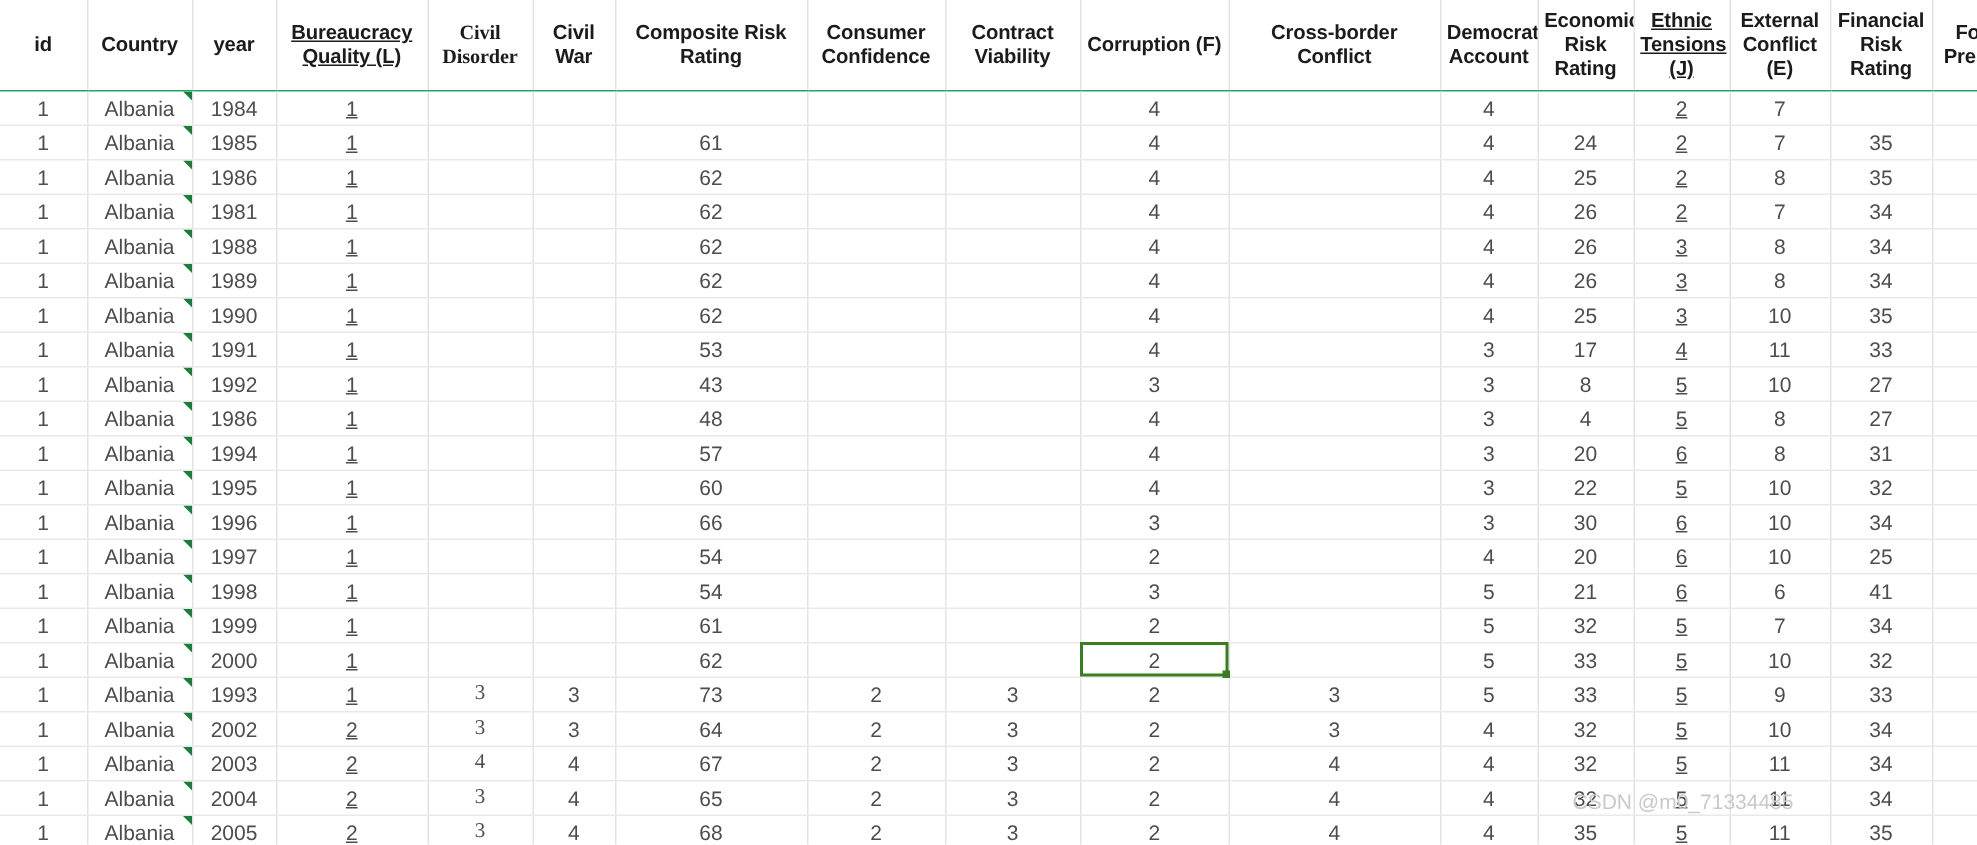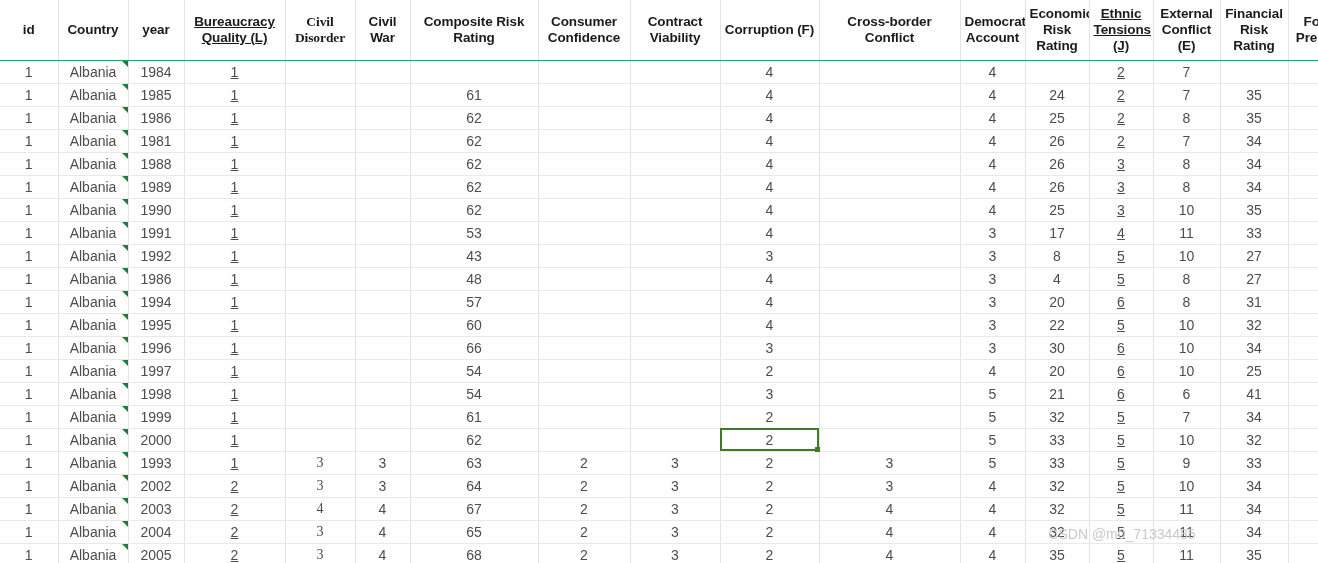--- a/index.html
+++ b/index.html
@@ -460,21 +460,21 @@
           <td class="c-fr">32</td>
           <td class="c-fp"></td>
         </tr>
         <tr>
           <td class="c-id">1</td>
           <td class="c-country"><span class="err-tri"></span>Albania</td>
           <td class="c-year">1993</td>
           <td class="c-bq">1</td>
           <td class="c-cd">3</td>
           <td class="c-cw">3</td>
-          <td class="c-cr">63</td>
+          <td class="c-cr">73</td>
           <td class="c-cc">2</td>
           <td class="c-cv">3</td>
           <td class="c-co">2</td>
           <td class="c-cb">3</td>
           <td class="c-da">5</td>
           <td class="c-er">33</td>
           <td class="c-et">5</td>
           <td class="c-ec">9</td>
           <td class="c-fr">33</td>
           <td class="c-fp">4</td>

